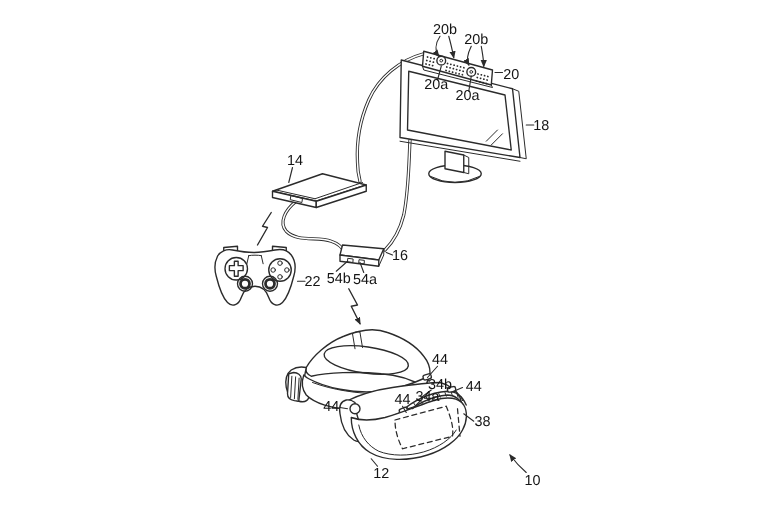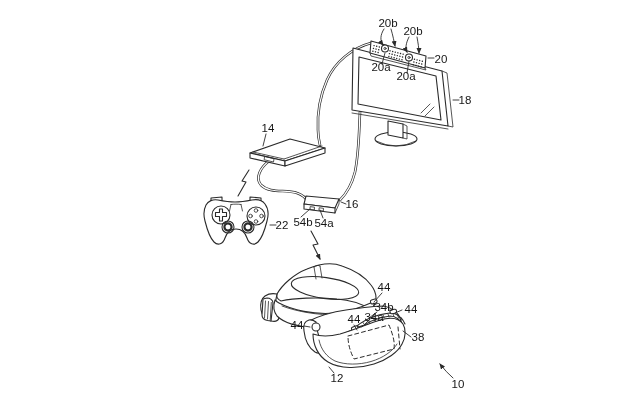--- a/index.html
+++ b/index.html
@@ -1,16 +1,16 @@
 <!DOCTYPE html>
 <html><head>
 <meta charset="utf-8">
 <style>
   html,body{margin:0;padding:0;background:#ffffff;}
-  .canvas{width:508px;height:410px;position:relative;background:#ffffff;overflow:hidden;margin-left:32px;}
+  .canvas{width:508px;height:410px;position:relative;background:#ffffff;overflow:hidden;}
   svg{display:block;}
   .ln{fill:none;stroke:#2b2b2b;stroke-width:1.1;stroke-linecap:round;stroke-linejoin:round;}
   .fw{fill:#ffffff;stroke:#2b2b2b;stroke-width:1.1;stroke-linejoin:round;}
   .thin{fill:none;stroke:#2b2b2b;stroke-width:0.8;stroke-linecap:round;}
   .cable{fill:none;stroke:#2b2b2b;stroke-width:2.6;stroke-linecap:round;}
   .cablecore{fill:none;stroke:#ffffff;stroke-width:1.2;stroke-linecap:round;}
   .dots{fill:none;stroke:#2b2b2b;stroke-width:1.4;stroke-linecap:round;stroke-dasharray:0.1 2.6;}
   .dash{fill:none;stroke:#2b2b2b;stroke-width:1;stroke-dasharray:4 3;stroke-linecap:round;}
   .lbl{font-family:"Liberation Sans",sans-serif;font-size:11.5px;fill:#151515;}
   .leader{fill:none;stroke:#2b2b2b;stroke-width:0.9;stroke-linecap:round;}

